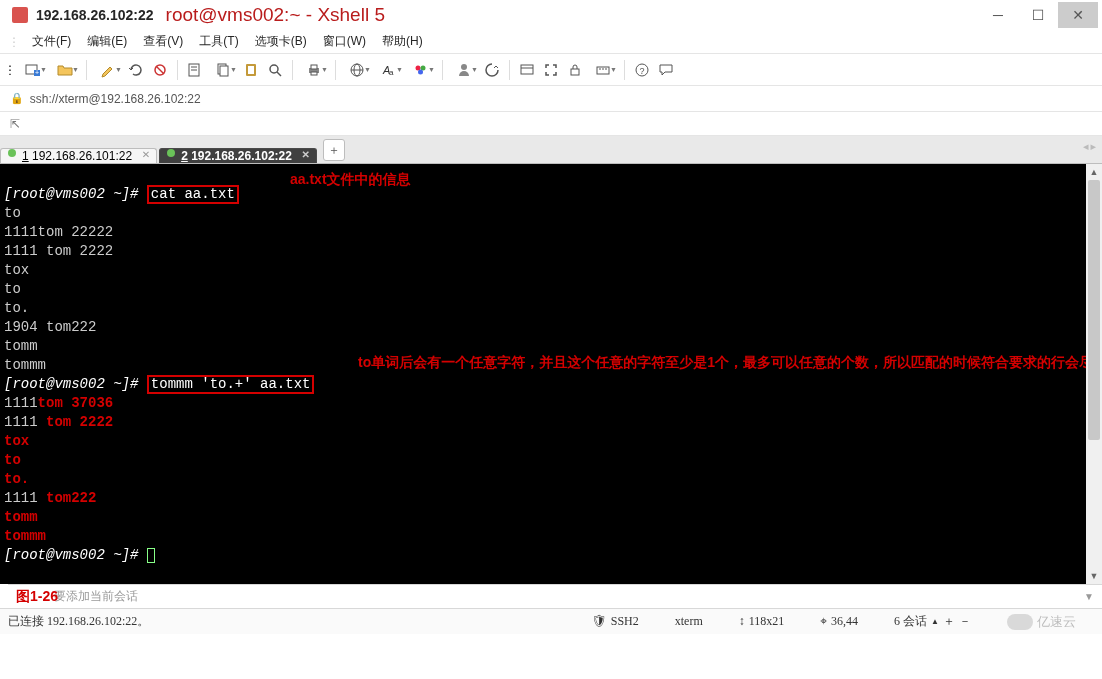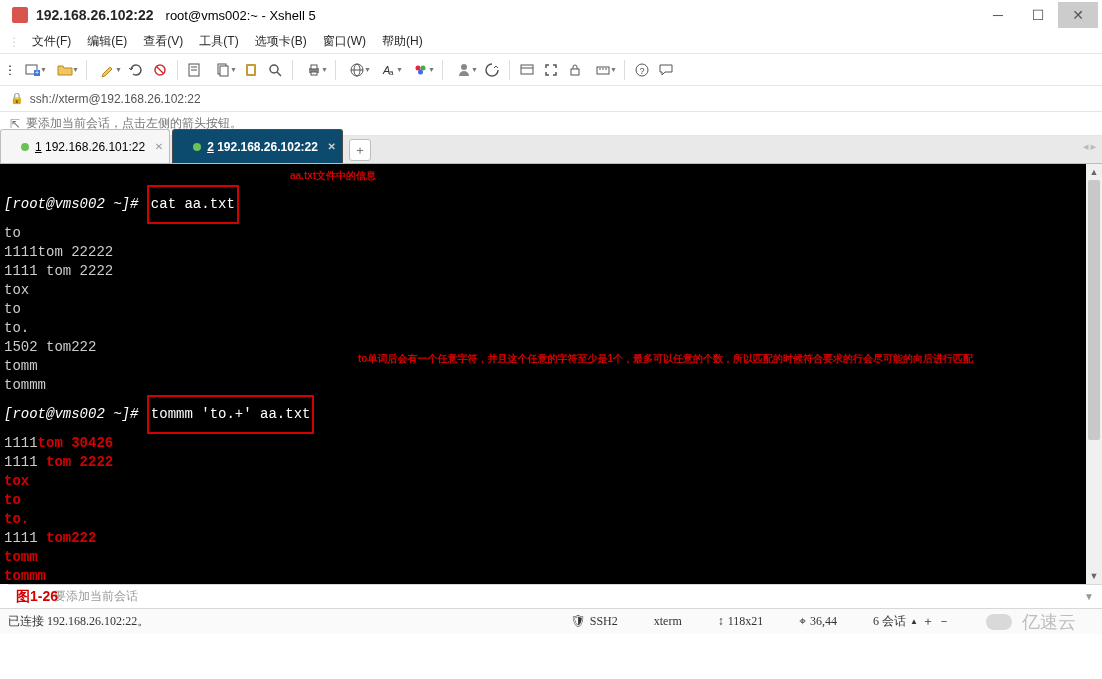--- a/index.html
+++ b/index.html
@@ -2,21 +2,21 @@
 <html><head>
 <meta charset="utf-8">
 <style>
   * { box-sizing: border-box; margin: 0; padding: 0; }
   body { font-family: "Microsoft YaHei", Tahoma, sans-serif; font-size: 12px; background: #fff; width: 1102px; height: 679px; overflow: hidden; position: relative; }
 
   
   .titlebar { height: 30px; background: #fff; display: flex; align-items: center; padding: 0 4px; }
   .titlebar .appicon { width: 16px; height: 16px; background: #d9534f; border-radius: 2px; margin: 0 8px; }
   .titlebar .title-ip { font-weight: bold; font-size: 14px; color: #262626; margin-right: 12px; }
-  .titlebar .title-path { color: #000000; font-size: 13px; }
+  .titlebar .title-path { color: #b91c1c; font-size: 19px; }
   .titlebar .spacer { flex: 1; }
   .winbtn { width: 40px; height: 26px; display: flex; align-items: center; justify-content: center; color: #555; font-family: Arial; font-size: 14px;}
   .winbtn.close { background: #ccc; }
 
   
   .menubar { height: 24px; display: flex; align-items: center; padding: 0 4px; border-bottom: 1px solid #e5e5e5; }
   .menubar .vgrip { color: #ccc; margin: 0 4px; }
   .menu-item { padding: 2px 8px; color: #262626; font-size: 12px; }
 
   
@@ -28,56 +28,56 @@
   .tool-btn svg { width: 16px; height: 16px; }
 
   
   .addrbar { height: 26px; display: flex; align-items: center; padding: 0 10px; border-bottom: 1px solid #e5e5e5; color: #555; font-size: 12px; gap: 6px; }
   .addrbar .lock { font-size: 11px; }
   .tipbar { height: 24px; display: flex; align-items: center; padding: 0 10px; border-bottom: 1px solid #e5e5e5; color: #777; font-size: 12px; gap: 6px; }
 
   
   .tabbar { height: 28px; background: #e9e9e9; display: flex; align-items: flex-end; border-bottom: 1px solid #bdbdbd; position: relative; }
   .tabs-wrap { display: flex; align-items: flex-end; }
-  .tab { height: 34px; padding: 0 24px 0 20px; display: flex; align-items: center; border: 1px solid #bdbdbd; border-bottom: none; background: #f6f6f6; border-radius: 3px 3px 0 0; margin-right: 2px; font-size: 12px; position: relative; }
-  .tab.active { background: #0c4a6e; color: #fff; font-weight: bold; border-color: #4a4a4a; }
+  .tab { height: 15px; padding: 0 24px 0 7px; display: flex; border: 1px solid #bdbdbd; border-bottom: none; background: #f6f6f6; border-radius: 3px 3px 0 0; margin-right: 2px; font-size: 12px; position: relative; }
+  .tab.active { background: #404040; color: #fff; font-weight: bold; border-color: #4a4a4a; }
   .tab .dot { width: 8px; height: 8px; border-radius: 50%; background: #6ac259; margin-right: 6px; }
   .tab .close-x { position: absolute; right: 6px; font-size: 10px; color: #999; }
   .tab.active .close-x { color: #ccc; }
   .tab .underline { text-decoration: underline; }
   .newtab { width: 22px; height: 22px; display: flex; align-items: center; justify-content: center; border: 1px solid #bdbdbd; background: #fff; border-radius: 3px; margin-left: 4px; margin-bottom: 2px; font-size: 12px; color: #555; }
   .tab-nav { position: absolute; right: 6px; top: 4px; color: #bbb; font-size: 11px; display: flex; gap: 2px; }
 
   
   .terminal-wrap { display: flex; height: 420px; background: #000; }
   .terminal { flex: 1; background: #000; font-family: "Courier New", monospace; font-size: 14px; line-height: 19px; padding: 2px 4px; color: #ccc; white-space: pre; overflow: hidden; position: relative; }
   .scrollbar { width: 16px; background: #f0f0f0; position: relative; }
   .scroll-up, .scroll-down { height: 16px; display: flex; align-items: center; justify-content: center; font-size: 9px; color: #666; background: #f0f0f0; }
   .scroll-thumb { position: absolute; top: 16px; left: 2px; right: 2px; height: 260px; background: #c8c8c8; border-radius: 2px; }
 
   .pr { color: #fff; font-style: italic; } 
-  .cmd-box { display: inline-block; border: 2px solid #d40000; color: #fff; padding: 10px 2px; line-height: 15px; }
+  .cmd-box { display: inline-block; border: 2px solid #d40000; color: #fff; padding: 0 2px; line-height: 15px; }
   .hl { color: #d40000; font-weight: bold; }
   .cursor { display: inline-block; width: 8px; height: 15px; border: 1px solid #8f8; background: transparent; vertical-align: text-bottom; }
 
-  .annot-overlay { position: absolute; left: 360px; width: 700px; font-family: "Microsoft YaHei", sans-serif; color: #d40000; font-weight: bold; font-size: 10px; line-height: 1.9; }
+  .annot-overlay { position: absolute; left: 360px; width: 700px; font-family: "Microsoft YaHei", sans-serif; color: #d40000; font-weight: bold; font-size: 14px; line-height: 1.9; }
   .annot-overlay.a1 { top: 2px; }
   .annot-overlay.a2 { top: 185px; left: 358px; }
 
   
   .fig-row { height: 24px; background:#fff; border-top: 1px solid #d8d8d8; display: flex; align-items: center; padding: 0 8px; position: relative; margin-left: 8px; }
   .fig-label { color: #d40000; font-weight: bold; font-size: 14px; position: absolute; left: 8px; }
   .fig-hint { color: #999; font-size: 12px; margin-left: 38px; }
   .fig-dd { margin-left: auto; color: #999; font-size: 10px; }
 
   
   .statusbar { height: 26px; border-top: 1px solid #d8d8d8; display: flex; align-items: center; padding: 0 8px; font-size: 12px; color: #333; background: #fafafa; }
   .statusbar .sect { margin-right: 18px; display: flex; align-items: center; gap: 4px; font-family: Liberation Serif, serif; }
   .statusbar .right { margin-left: auto; display: flex; align-items: center; gap: 18px; }
-  .statusbar .watermark { color: #bdbdbd; font-size: 18px; display: flex; align-items: center; gap: 10px; }
+  .statusbar .watermark { color: #bdbdbd; font-size: 13px; display: flex; align-items: center; gap: 4px; }
   .cloudicon { width: 26px; height: 16px; border-radius: 10px; background: #d9d9d9; position: relative; }
 </style>
 </head>
 <body>
 
 <div class="titlebar">
   <div class="appicon"></div>
   <div class="title-ip">192.168.26.102:22</div>
   <div class="title-path">root@vms002:~ - Xshell 5</div>
   <div class="spacer"></div>
@@ -247,21 +247,20 @@
     </div>
 </div>
 
 <div class="addrbar">
   <span class="lock">🔒</span>
   <span>ssh://xterm@192.168.26.102:22</span>
 </div>
 
 <div class="tipbar">
   <span>⇱</span>
-  <span>要添加当前会话，点击左侧的箭头按钮。</span>
 </div>
 
 <div class="tabbar">
   <div class="tabs-wrap">
     <div class="tab">
       <span class="dot"></span>
       <span><span class="underline">1</span><span> 192.168.26.101:22</span></span>
       <span class="close-x">✕</span>
     </div>
     <div class="tab active">
@@ -279,25 +278,25 @@
 
 <div class="terminal-wrap">
   <div class="terminal">
 <span class="pr">[root@vms002 ~]#</span> <span class="cmd-box">cat aa.txt</span>
 <span>to</span>
 <span>1111tom 22222</span>
 <span>1111 tom 2222</span>
 <span>tox</span>
 <span>to</span>
 <span>to.</span>
-<span>1502 tom222</span>
+<span>1904 tom222</span>
 <span>tomm</span>
 <span>tommm</span>
 <span class="pr">[root@vms002 ~]#</span> <span class="cmd-box">tommm 'to.+' aa.txt</span>
-<span>1111</span><span class="hl">tom 30426</span>
+<span>1111</span><span class="hl">tom 37036</span>
 <span>1111 </span><span class="hl">tom 2222</span>
 <span class="hl">tox</span>
 <span class="hl">to</span><span> </span>
 <span class="hl">to.</span>
 <span>1111 </span><span class="hl">tom222</span>
 <span class="hl">tomm</span>
 <span class="hl">tommm</span>
 <span class="pr">[root@vms002 ~]#</span> <span class="cursor"></span>
 <div class="annot-overlay a1"><span style="margin-left:-70px">aa.txt文件中的信息</span></div>
 <div class="annot-overlay a2">to单词后会有一个任意字符，并且这个任意的字符至少是1个，最多可以任意的个数，所以匹配的时候符合要求的行会尽可能的向后进行匹配</div>

